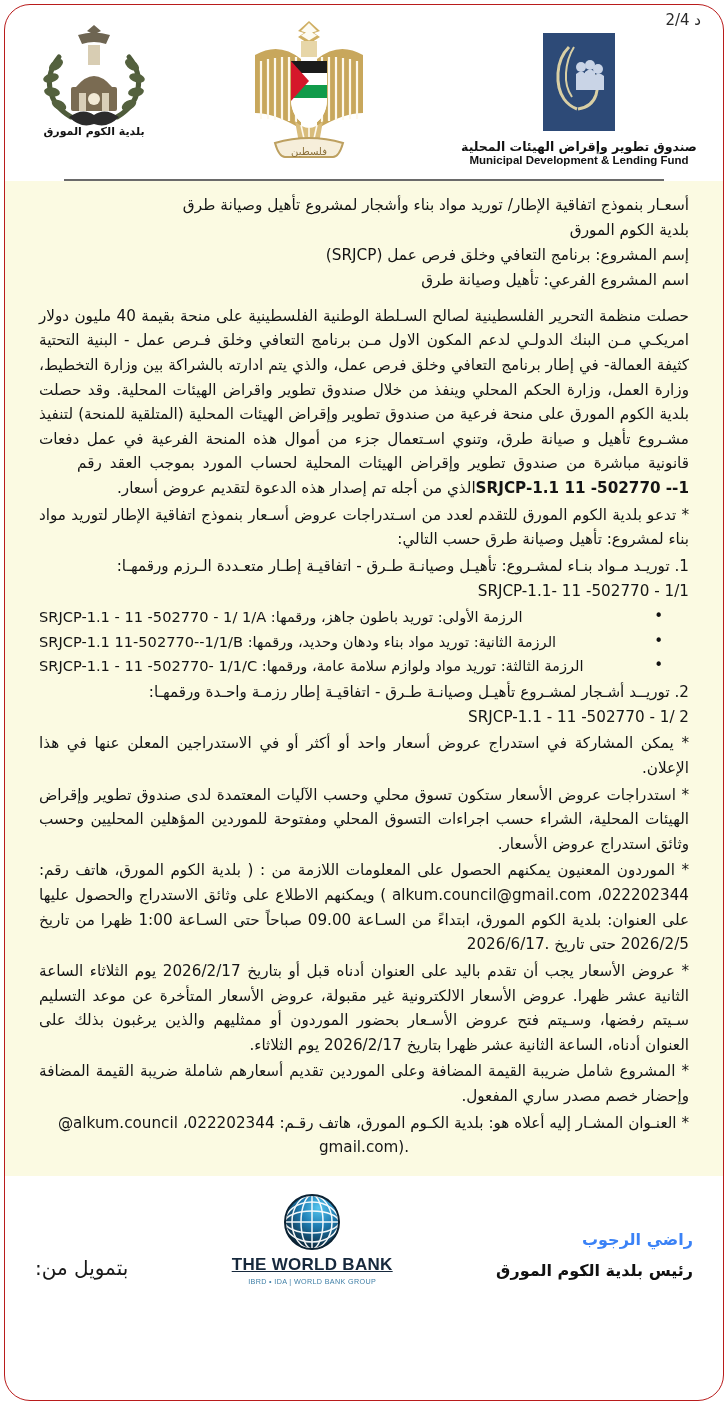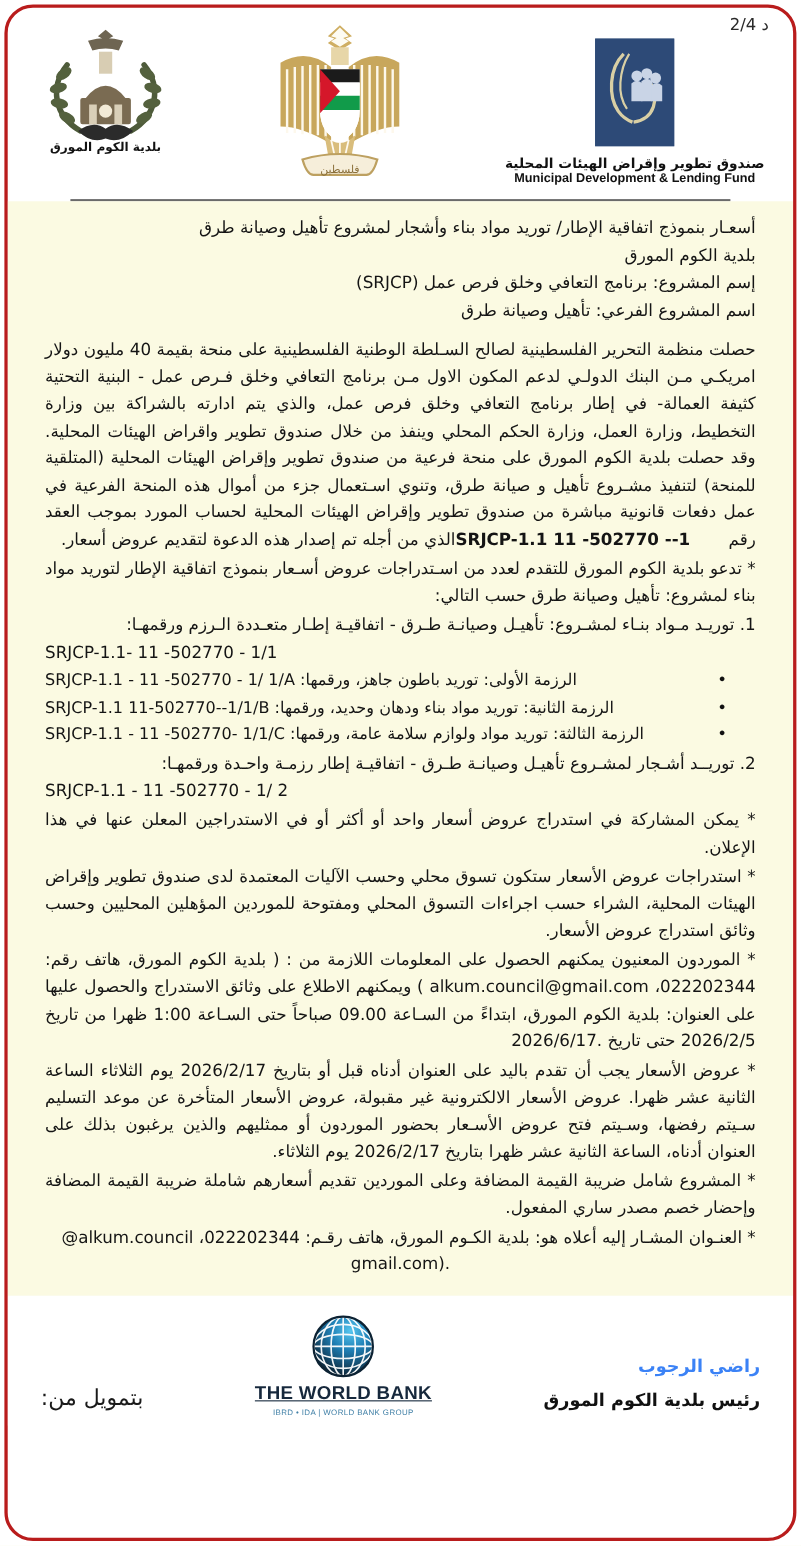--- a/index.html
+++ b/index.html
@@ -13,21 +13,21 @@
     position:relative;
     width:728px;height:1405px;
     box-sizing:border-box;
     background:#ffffff;
   }
   .frame{
     position:absolute;
     left:4px;top:4px;
     width:720px;height:1397px;
     box-sizing:border-box;
-    border:3px solid #b91c1c;
+    border:1px solid #b91c1c;
     border-radius:26px;
     background:#ffffff;
     overflow:hidden;
   }
   
   .page-marker{
     position:absolute;
     top:6px;right:22px;
     font-size:15px;
     color:#2a2a2a;
@@ -94,21 +94,21 @@
     box-sizing:border-box;
     font-size:15.2px;
     line-height:1.62;
     color:#141414;
     text-align:justify;
     direction:rtl;
   }
   .lead p{margin:0 0 1px 0;font-size:15.3px;line-height:1.58;}
   .para{margin:0 0 2px 0;text-align:justify;text-justify:inter-word;}
   .indent-num{margin:0;text-align:justify;}
-  .num-tail{text-align:left;margin:0 0 2px 0;}
+  .num-tail{text-align:right;margin:0 0 2px 0;}
 
   ul.pkgs{
     list-style:none;
     margin:2px 0 2px 0;
     padding:0 26px 0 0;
   }
   ul.pkgs li{
     position:relative;
     text-align:left;
     direction:rtl;

